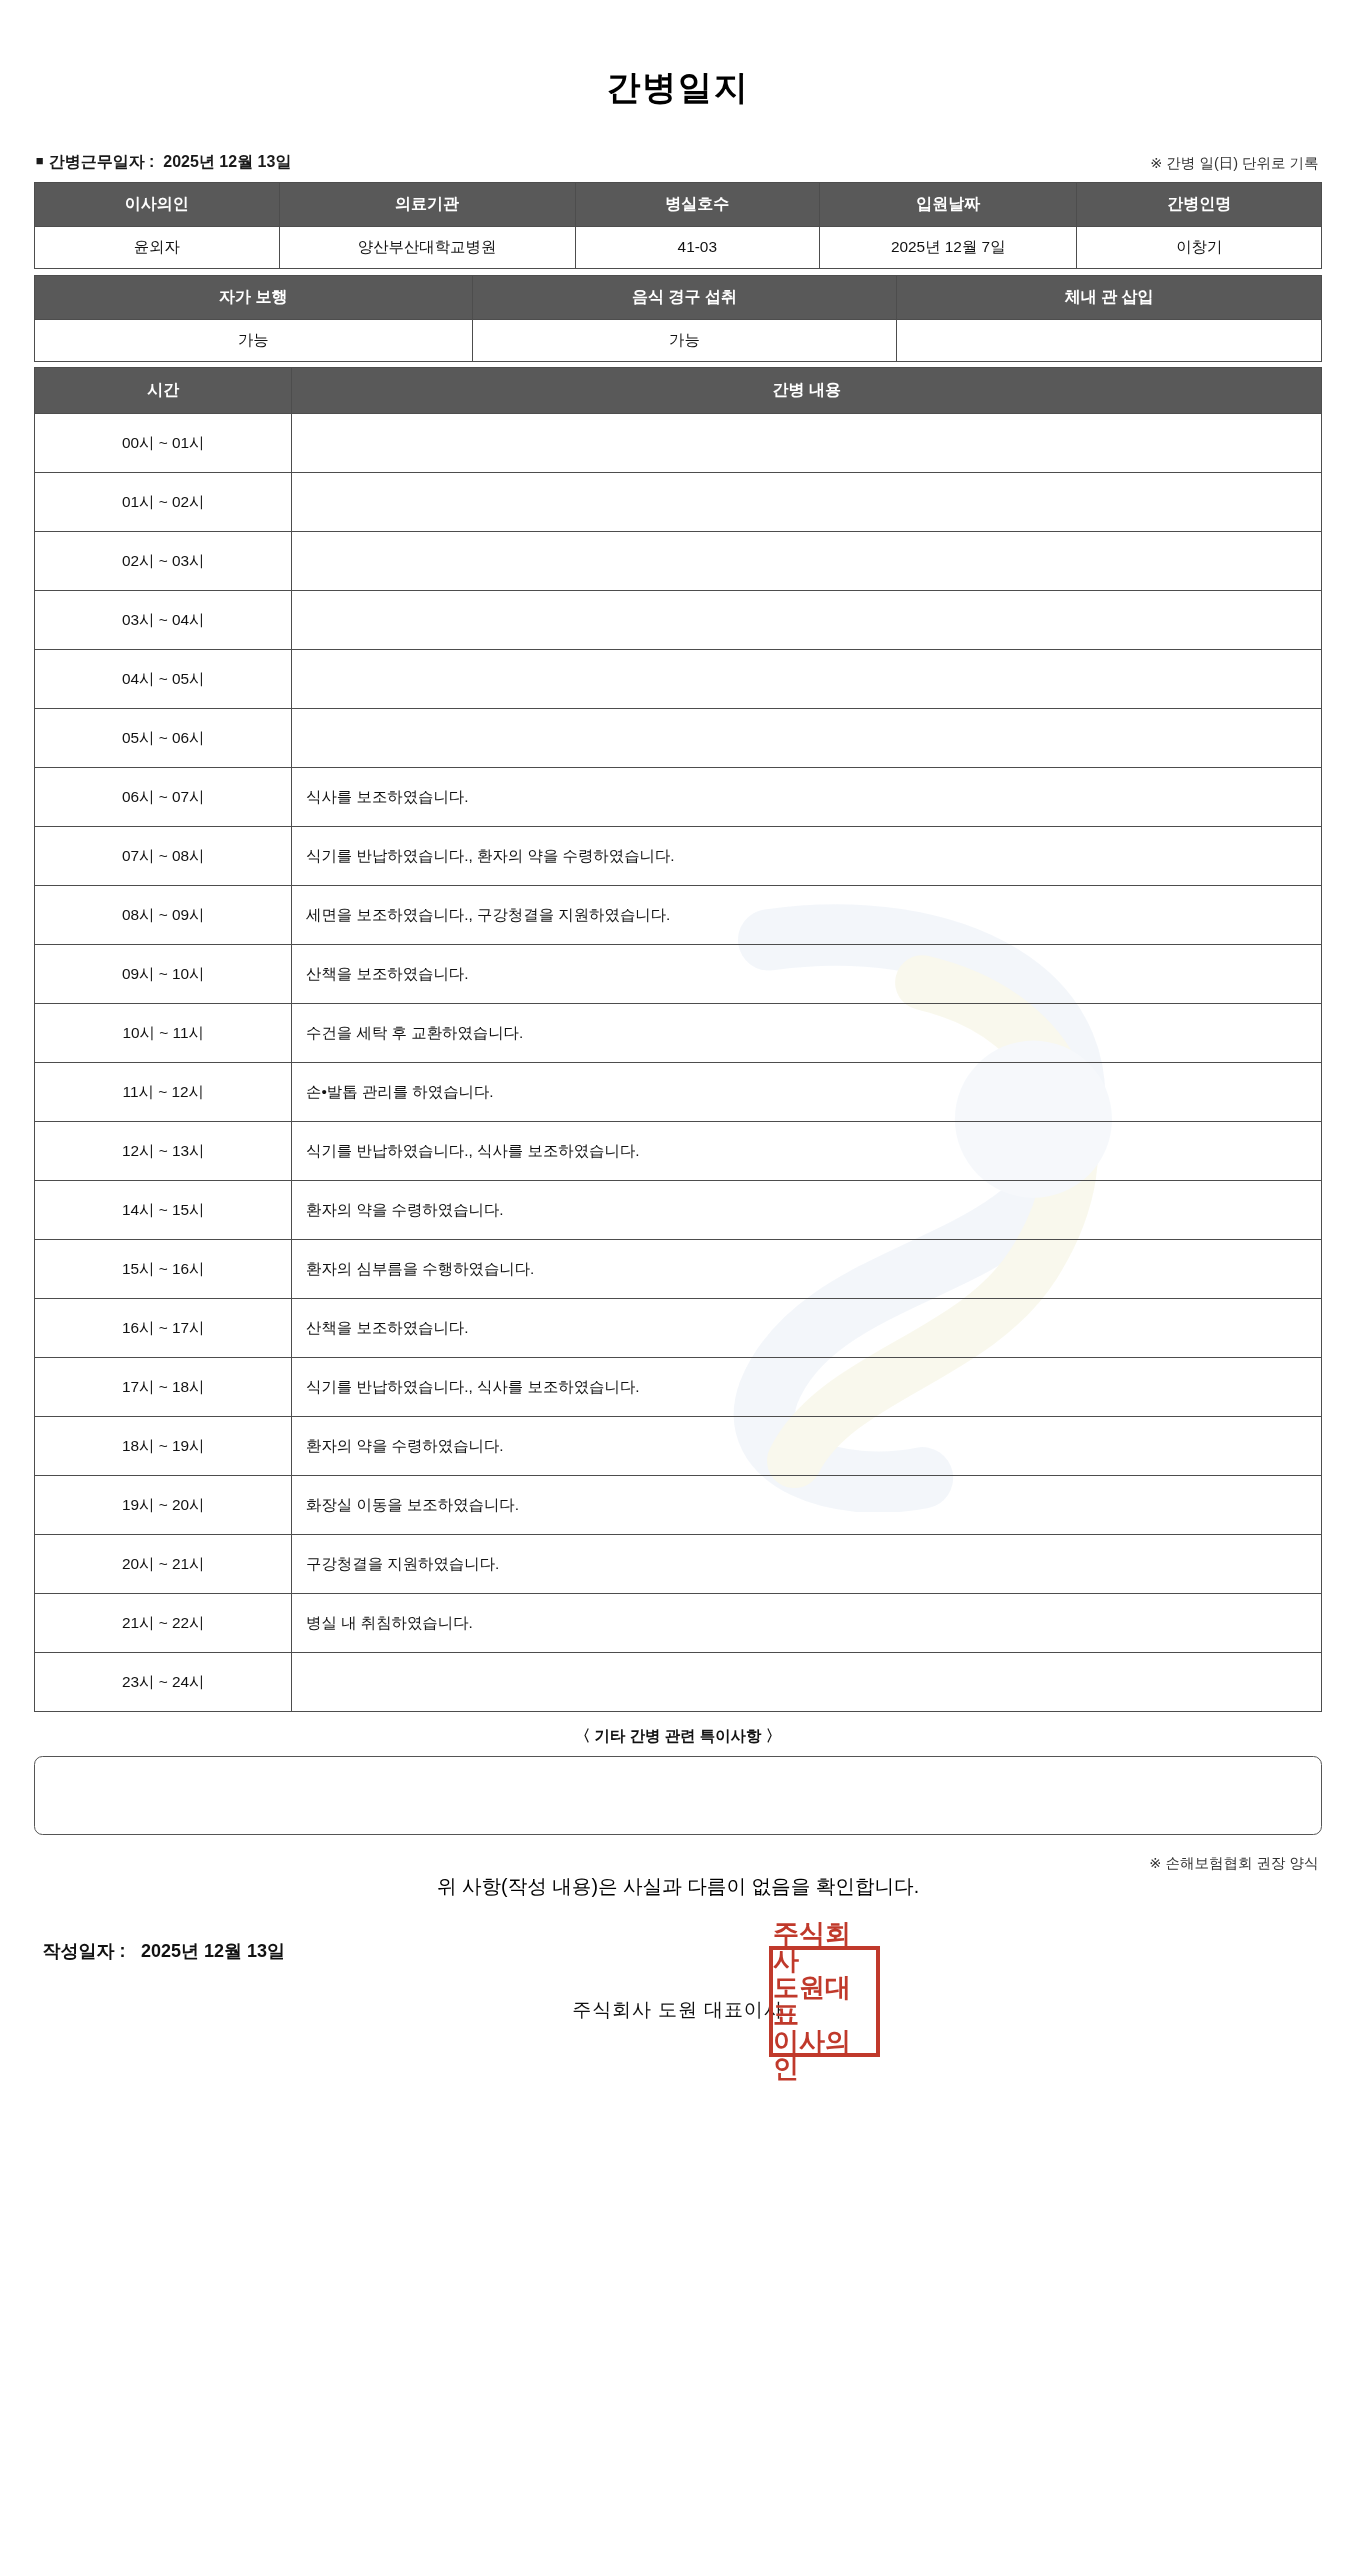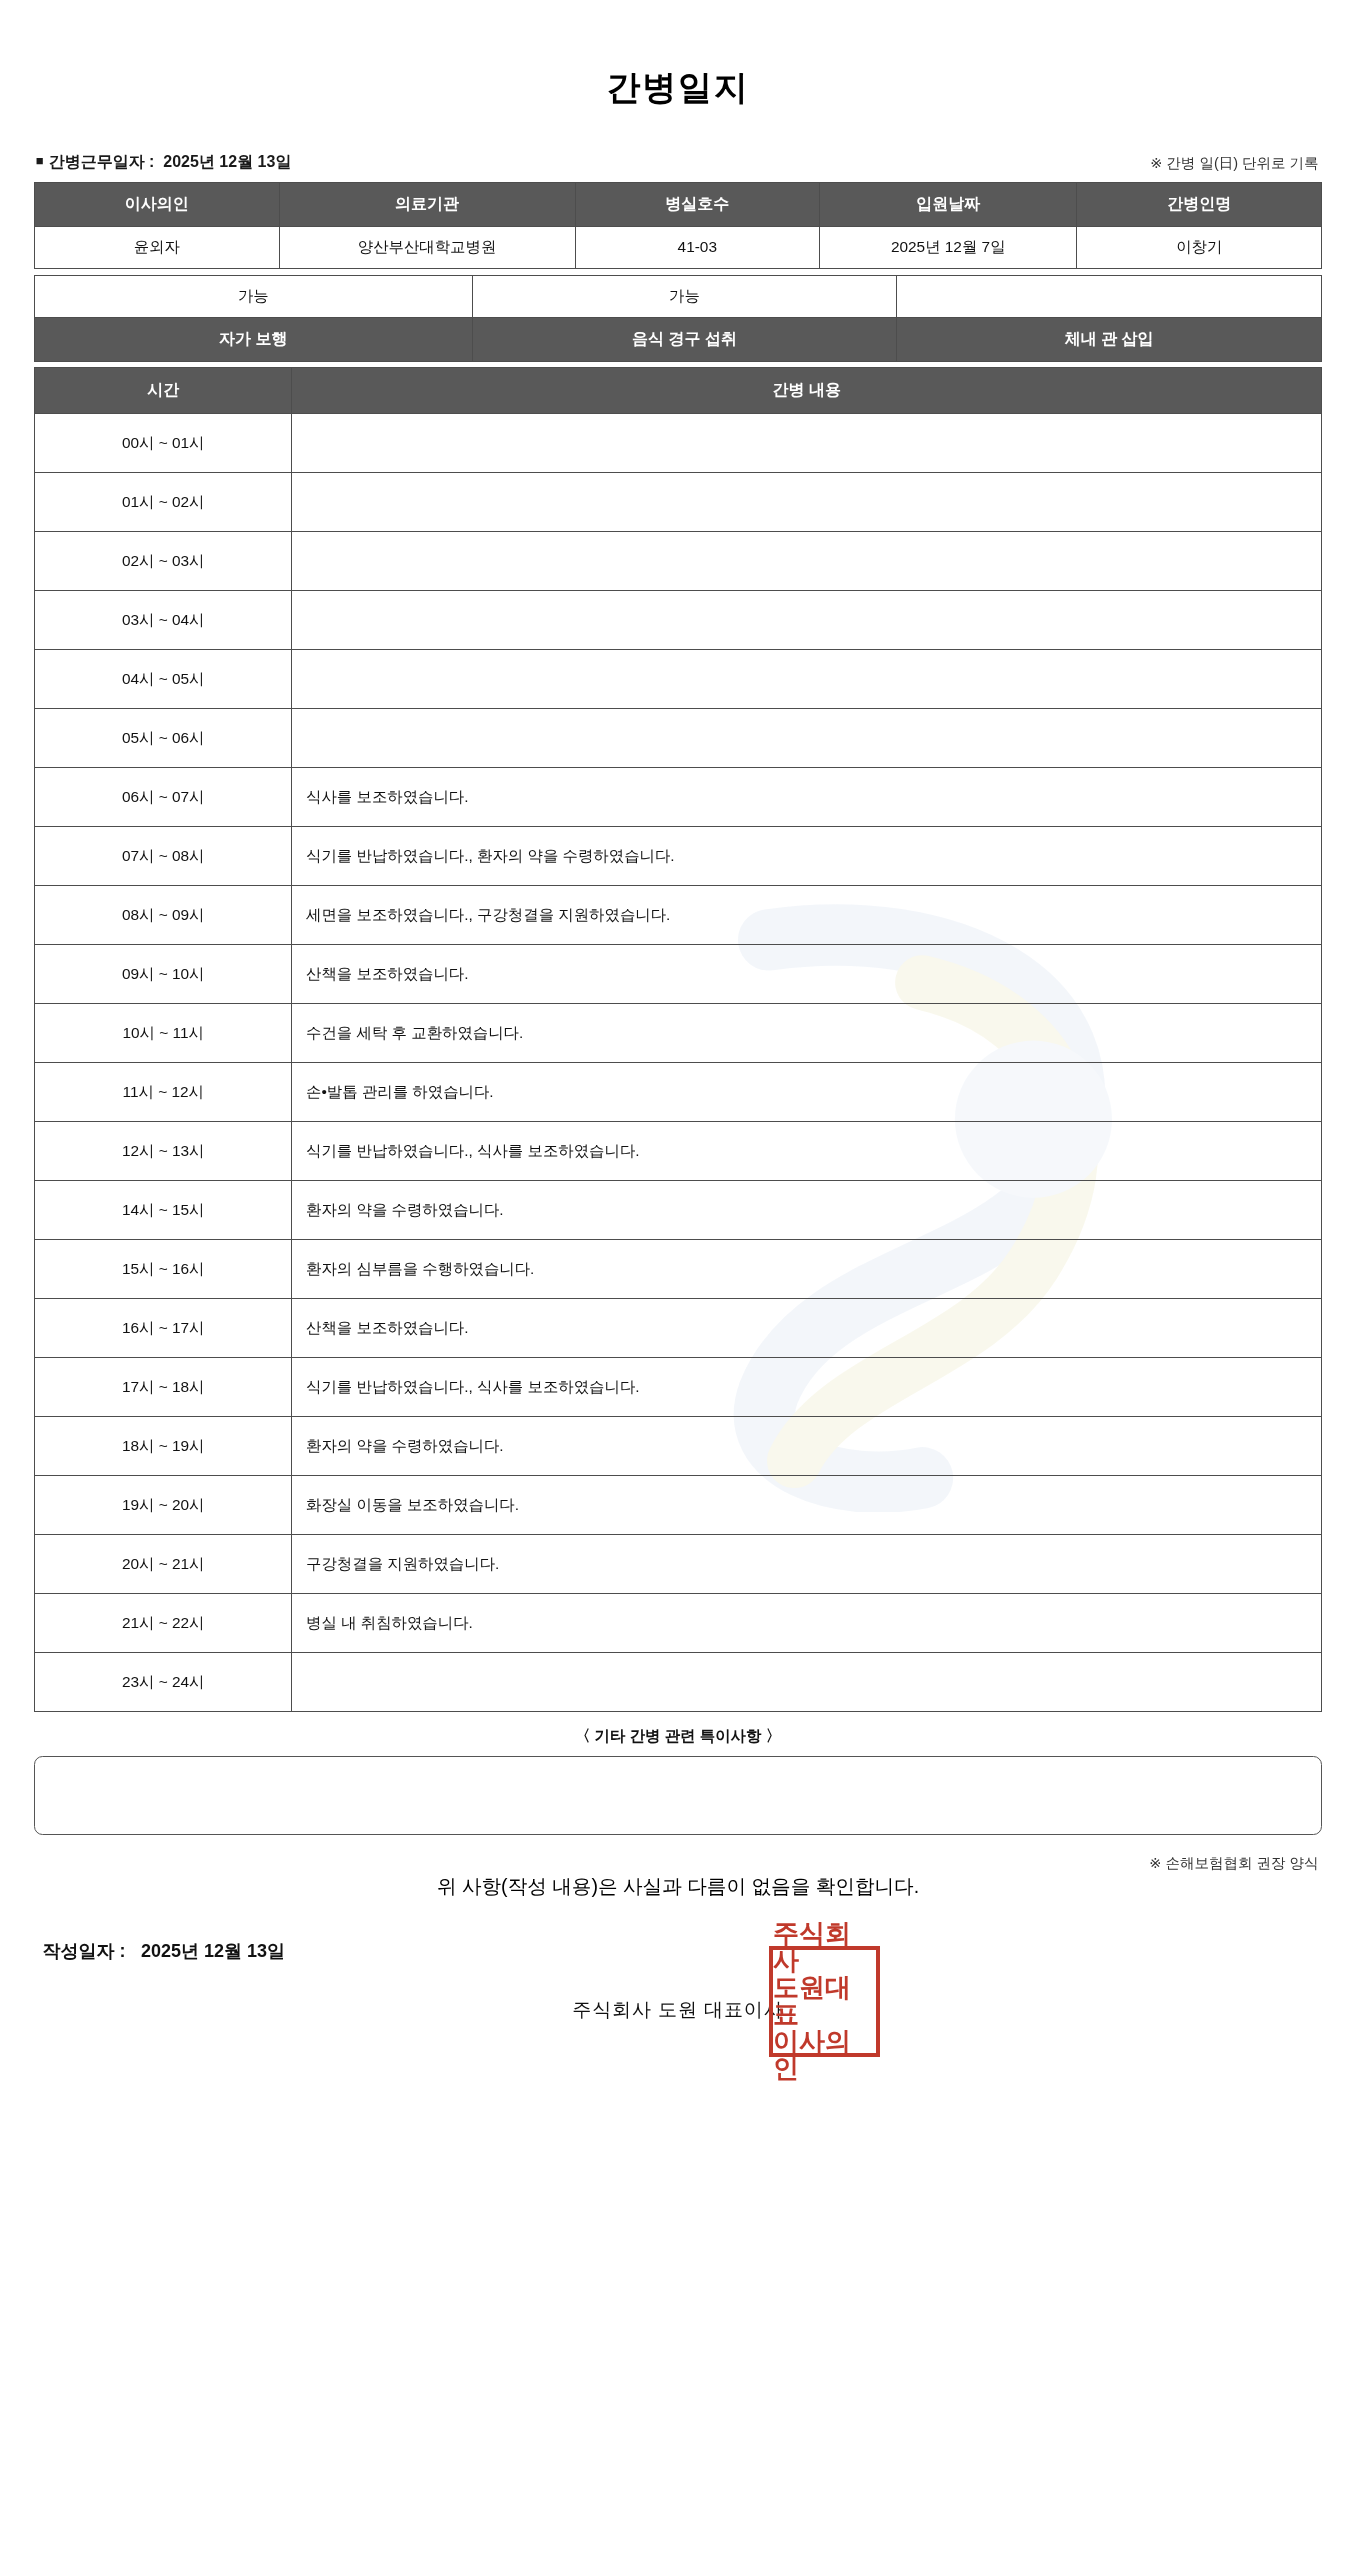--- a/index.html
+++ b/index.html
@@ -258,28 +258,28 @@
       </table>
 
     <table class="grid" style="margin-top:6.8px">
       <colgroup>
         <col style="width:34%">
           <col style="width:33%">
           <col style="width:33%">
       </colgroup>
       <tbody>
           <tr>
+        <th>자가 보행</th>
+        <th>음식 경구 섭취</th>
+        <th>체내 관 삽입</th>
+      </tr>
+      <tr>
         <td>가능</td>
         <td>가능</td>
         <td></td>
-      </tr>
-      <tr>
-        <th>자가 보행</th>
-        <th>음식 경구 섭취</th>
-        <th>체내 관 삽입</th>
       </tr>
     </tbody>
       </table>
 
     <table class="log">
       <colgroup>
           <col style="width:20%">
           <col style="width:80%">
         </colgroup>
       <thead>

